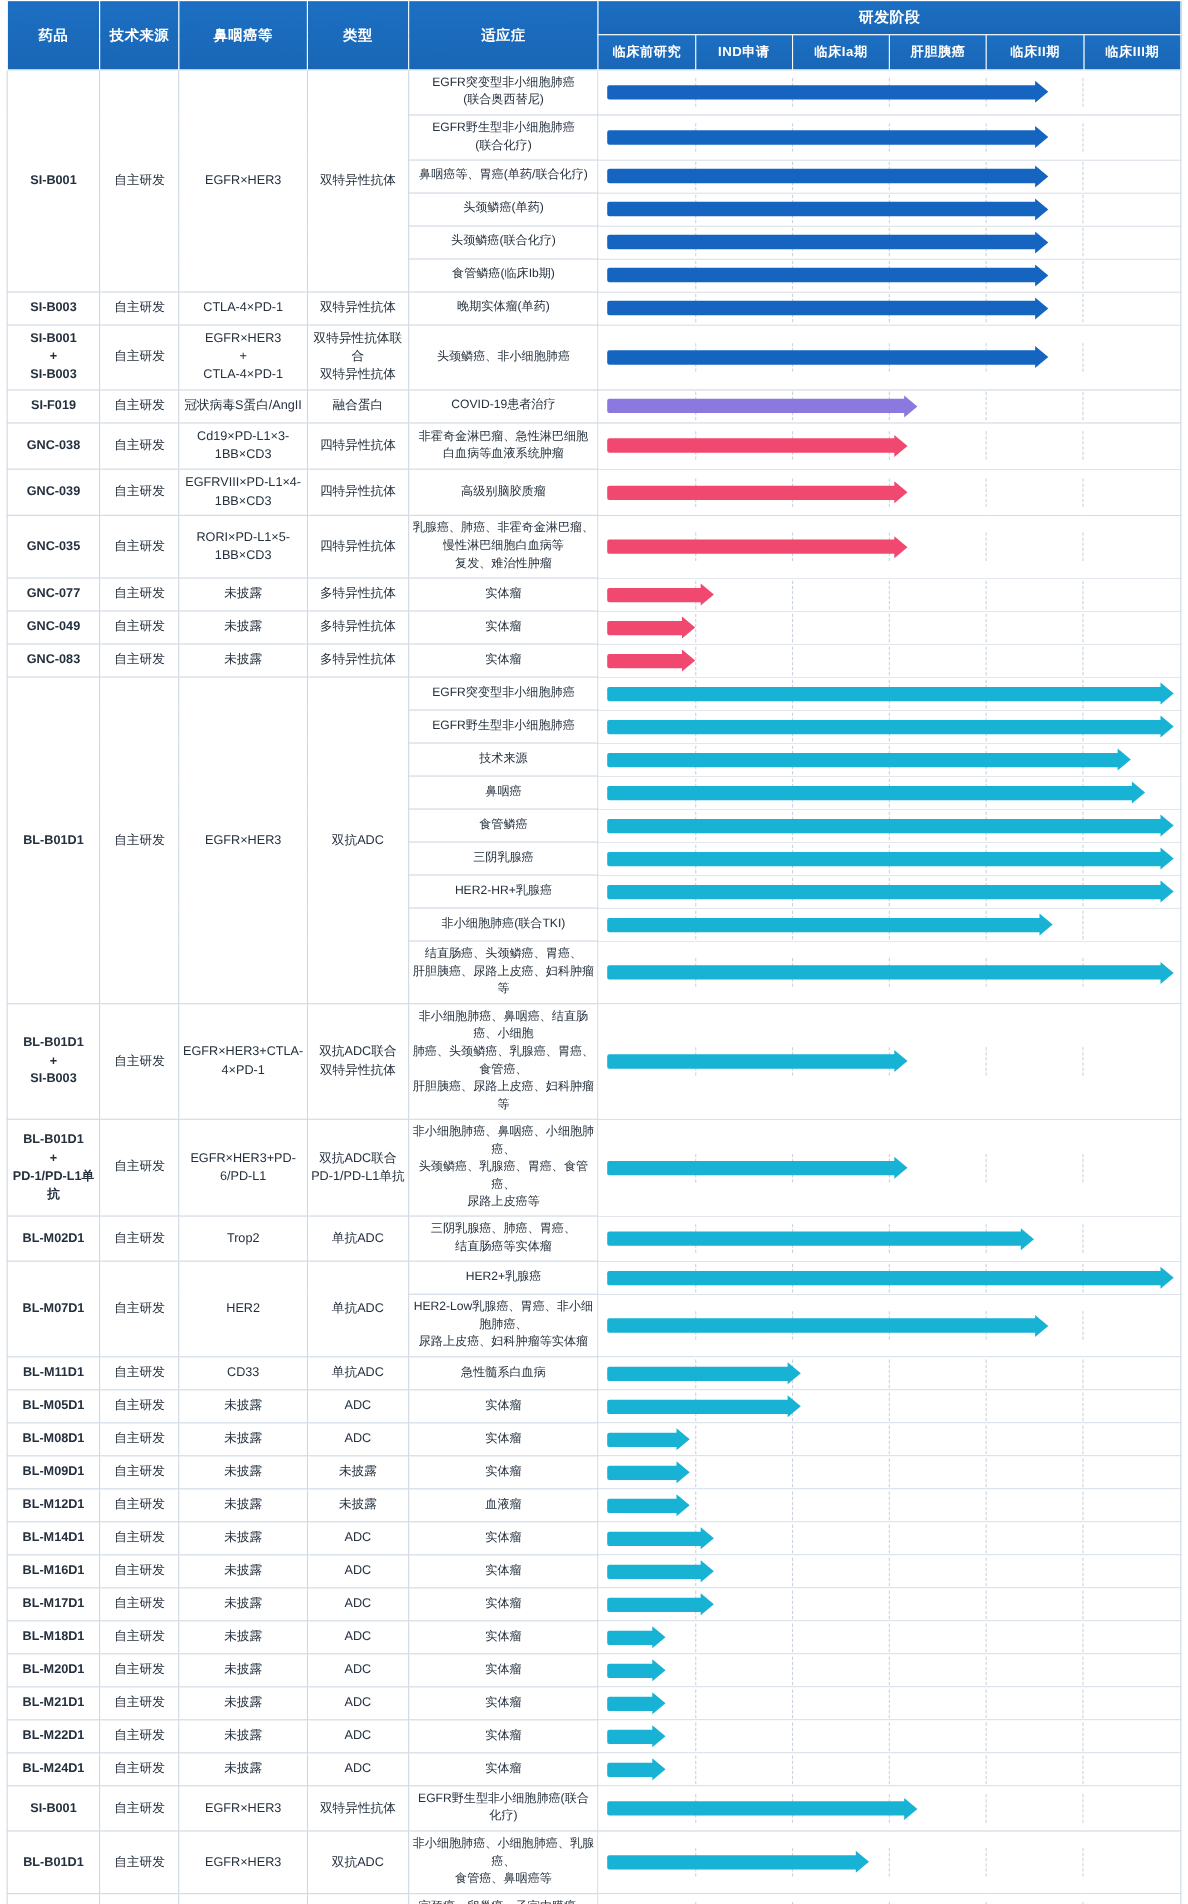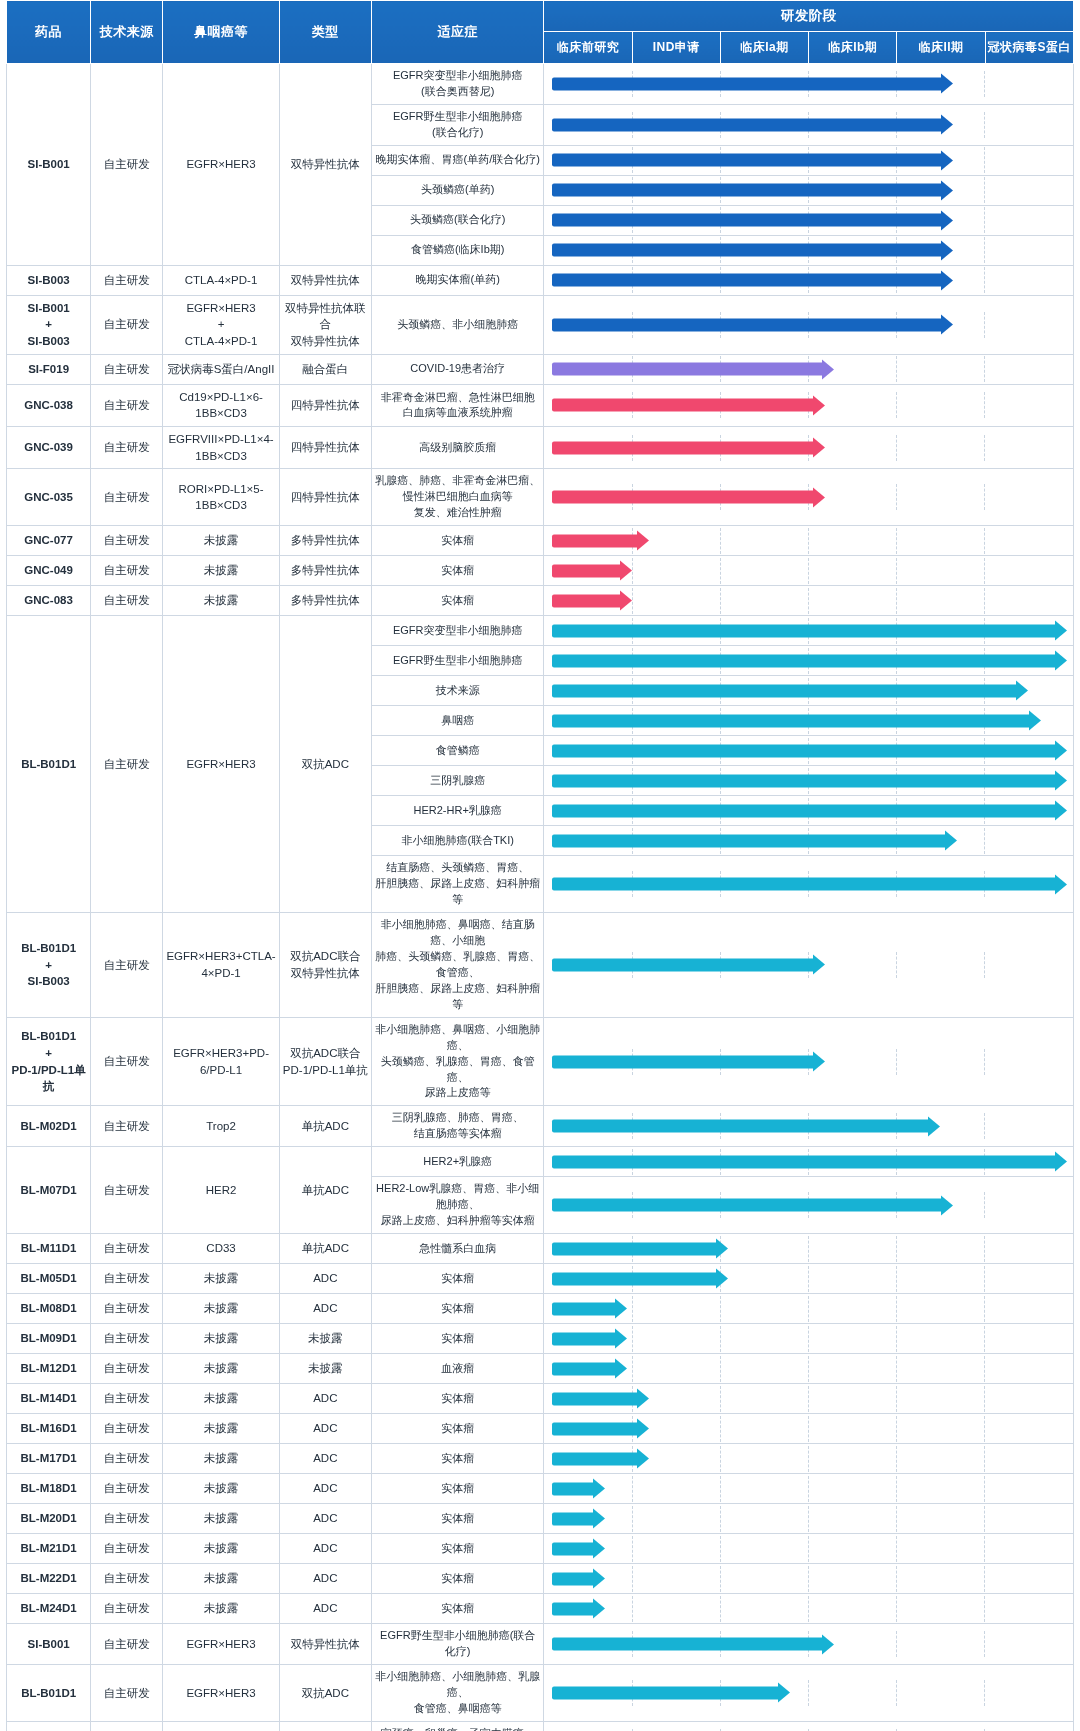--- a/index.html
+++ b/index.html
@@ -59,23 +59,23 @@
         <th rowspan="2">技术来源</th>
         <th rowspan="2">鼻咽癌等</th>
         <th rowspan="2">类型</th>
         <th rowspan="2">适应症</th>
         <th class="group-head" colspan="6">研发阶段</th>
       </tr>
       <tr>
         <th class="stage-head">临床前研究</th>
         <th class="stage-head">IND申请</th>
         <th class="stage-head">临床Ia期</th>
-        <th class="stage-head">临床Ib期</th>
+        <th class="stage-head">肝胆胰癌</th>
         <th class="stage-head">临床II期</th>
-        <th class="stage-head">冠状病毒S蛋白</th>
+        <th class="stage-head">临床III期</th>
       </tr>
     </thead>
     <tbody id="tbody">
         <tr>
           <td class="drug" rowspan="6">SI-B001</td>
           <td rowspan="6">自主研发</td>
           <td rowspan="6">EGFR×HER3</td>
           <td rowspan="6">双特异性抗体</td>
           <td class="indic">EGFR突变型非小细胞肺癌<br>(联合奥西替尼)</td>
           <td class="bar-cell" colspan="6">
@@ -102,21 +102,21 @@
               <div class="gridline" style="left: 352px;"></div>
               <div class="gridline" style="left: 440px;"></div>
               <div class="bar" style="left: 8px; width: 400.4px;">
                 <div class="body" style="background: rgb(21, 101, 192); right: 11px;"></div>
                 <div class="head" style="right: 0px; border-left: 12px solid rgb(21, 101, 192);"></div>
               </div>
             </div>
           </td>
         </tr>
         <tr>
-          <td class="indic">晚期实体瘤、胃癌(单药/联合化疗)</td>
+          <td class="indic">鼻咽癌等、胃癌(单药/联合化疗)</td>
           <td class="bar-cell" colspan="6">
             <div class="barwrap">
               <div class="gridline" style="left: 88px;"></div>
               <div class="gridline" style="left: 176px;"></div>
               <div class="gridline" style="left: 264px;"></div>
               <div class="gridline" style="left: 352px;"></div>
               <div class="gridline" style="left: 440px;"></div>
               <div class="bar" style="left: 8px; width: 400.4px;">
                 <div class="body" style="background: rgb(21, 101, 192); right: 11px;"></div>
                 <div class="head" style="right: 0px; border-left: 12px solid rgb(21, 101, 192);"></div>
@@ -228,21 +228,21 @@
               <div class="bar" style="left: 8px; width: 281.6px;">
                 <div class="body" style="background: rgb(139, 121, 224); right: 11px;"></div>
                 <div class="head" style="right: 0px; border-left: 12px solid rgb(139, 121, 224);"></div>
               </div>
             </div>
           </td>
         </tr>
         <tr>
           <td class="drug">GNC-038</td>
           <td>自主研发</td>
-          <td>Cd19×PD-L1×6-1BB×CD3</td>
+          <td>Cd19×PD-L1×3-1BB×CD3</td>
           <td>四特异性抗体</td>
           <td class="indic">非霍奇金淋巴瘤、急性淋巴细胞<br>白血病等血液系统肿瘤</td>
           <td class="bar-cell" colspan="6">
             <div class="barwrap">
               <div class="gridline" style="left: 88px;"></div>
               <div class="gridline" style="left: 176px;"></div>
               <div class="gridline" style="left: 264px;"></div>
               <div class="gridline" style="left: 352px;"></div>
               <div class="gridline" style="left: 440px;"></div>
               <div class="bar" style="left: 8px; width: 272.8px;">

